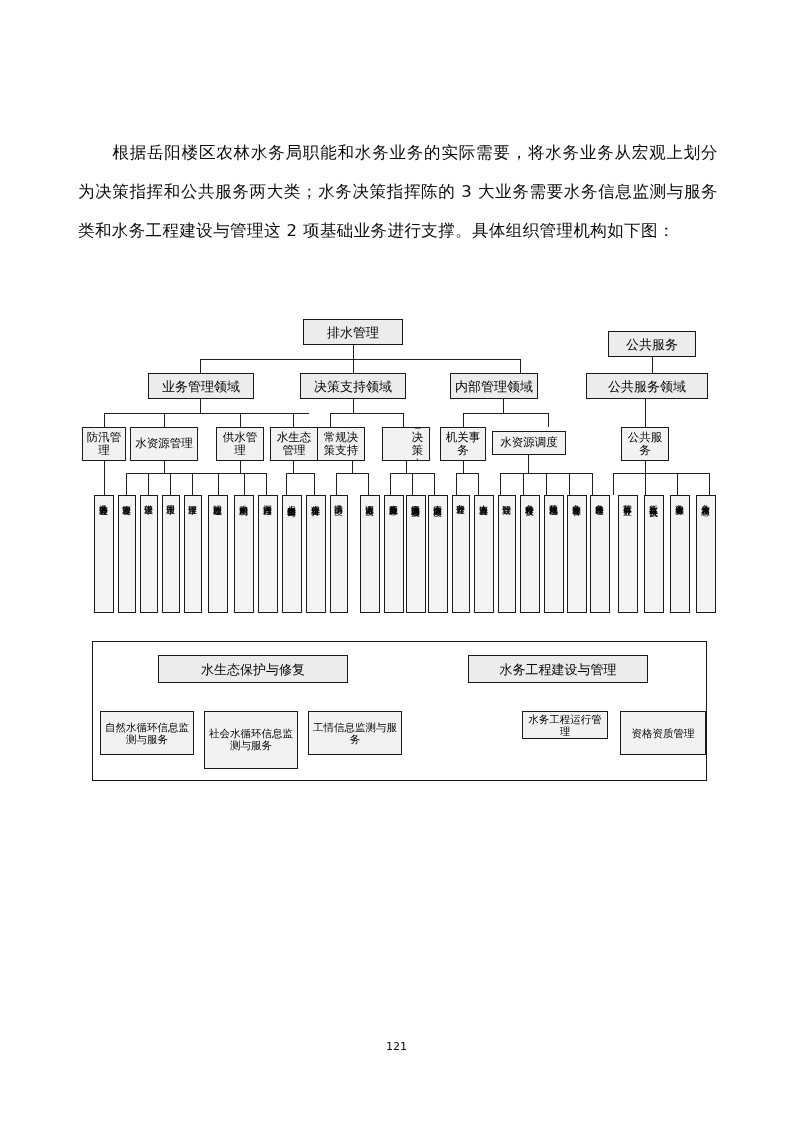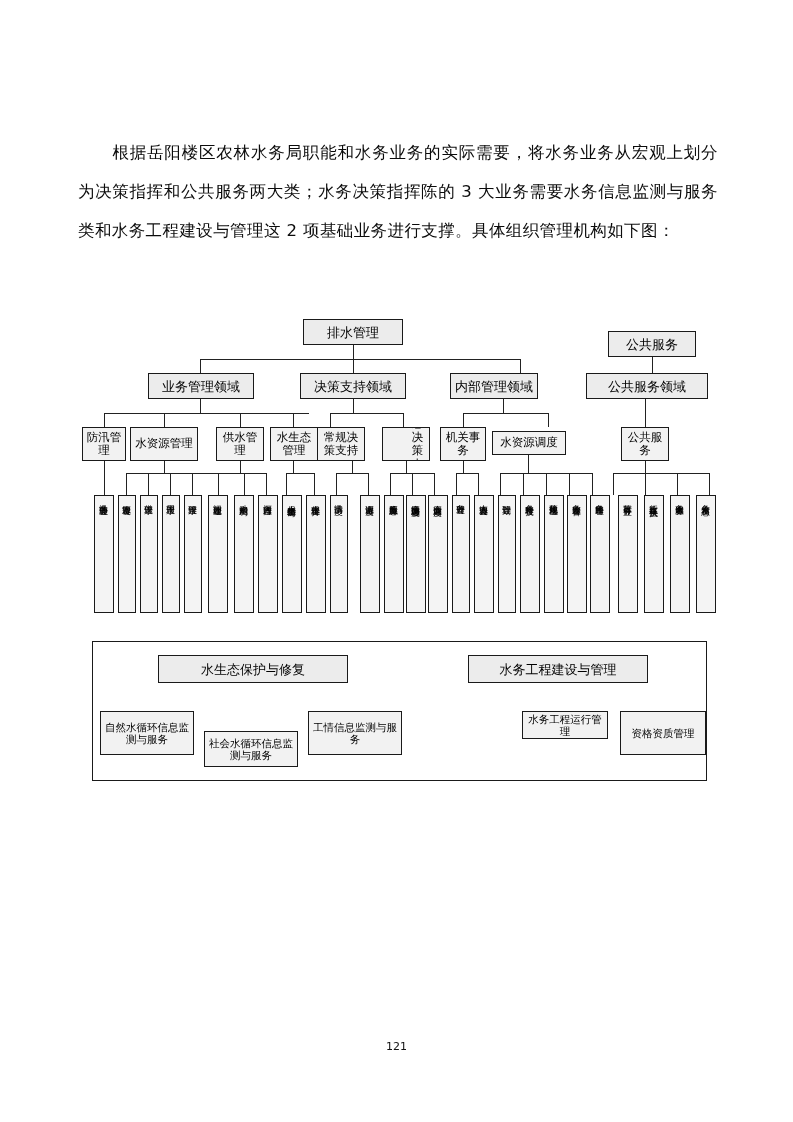--- a/index.html
+++ b/index.html
@@ -312,21 +312,21 @@
     <div class="vnode" style="left:618px; top:190px; width:20px; height:118px;">
         <span>水务信息发布</span>
       </div>
 
     <div class="outer-box" style="left:14px; top:336px; width:615px; height:140px;"></div>
 
     <div class="node big" style="left:80px; top:350px; width:190px; height:28px;">水生态保护与修复</div>
     <div class="node big" style="left:390px; top:350px; width:180px; height:28px;">水务工程建设与管理</div>
 
     <div class="node" style="left:22px; top:406px; width:94px; height:44px;text-align:center;">自然水循环信息监测与服务</div>
-    <div class="node" style="left:126px; top:426px; width:94px; height:36px;">社会水循环信息监测与服务</div>
+    <div class="node" style="left:126px; top:406px; width:94px; height:58px;font-family:Liberation Serif, serif;">社会水循环信息监测与服务</div>
     <div class="node" style="left:230px; top:406px; width:94px; height:44px;">工情信息监测与服务</div>
     <div class="node" style="left:444px; top:406px; width:86px; height:28px;">水务工程运行管理</div>
     <div class="node" style="left:542px; top:406px; width:86px; height:44px;">资格资质管理</div>
 
   </div>
 
   <div class="page-number">121</div>
 </div>
 
 </body></html>

